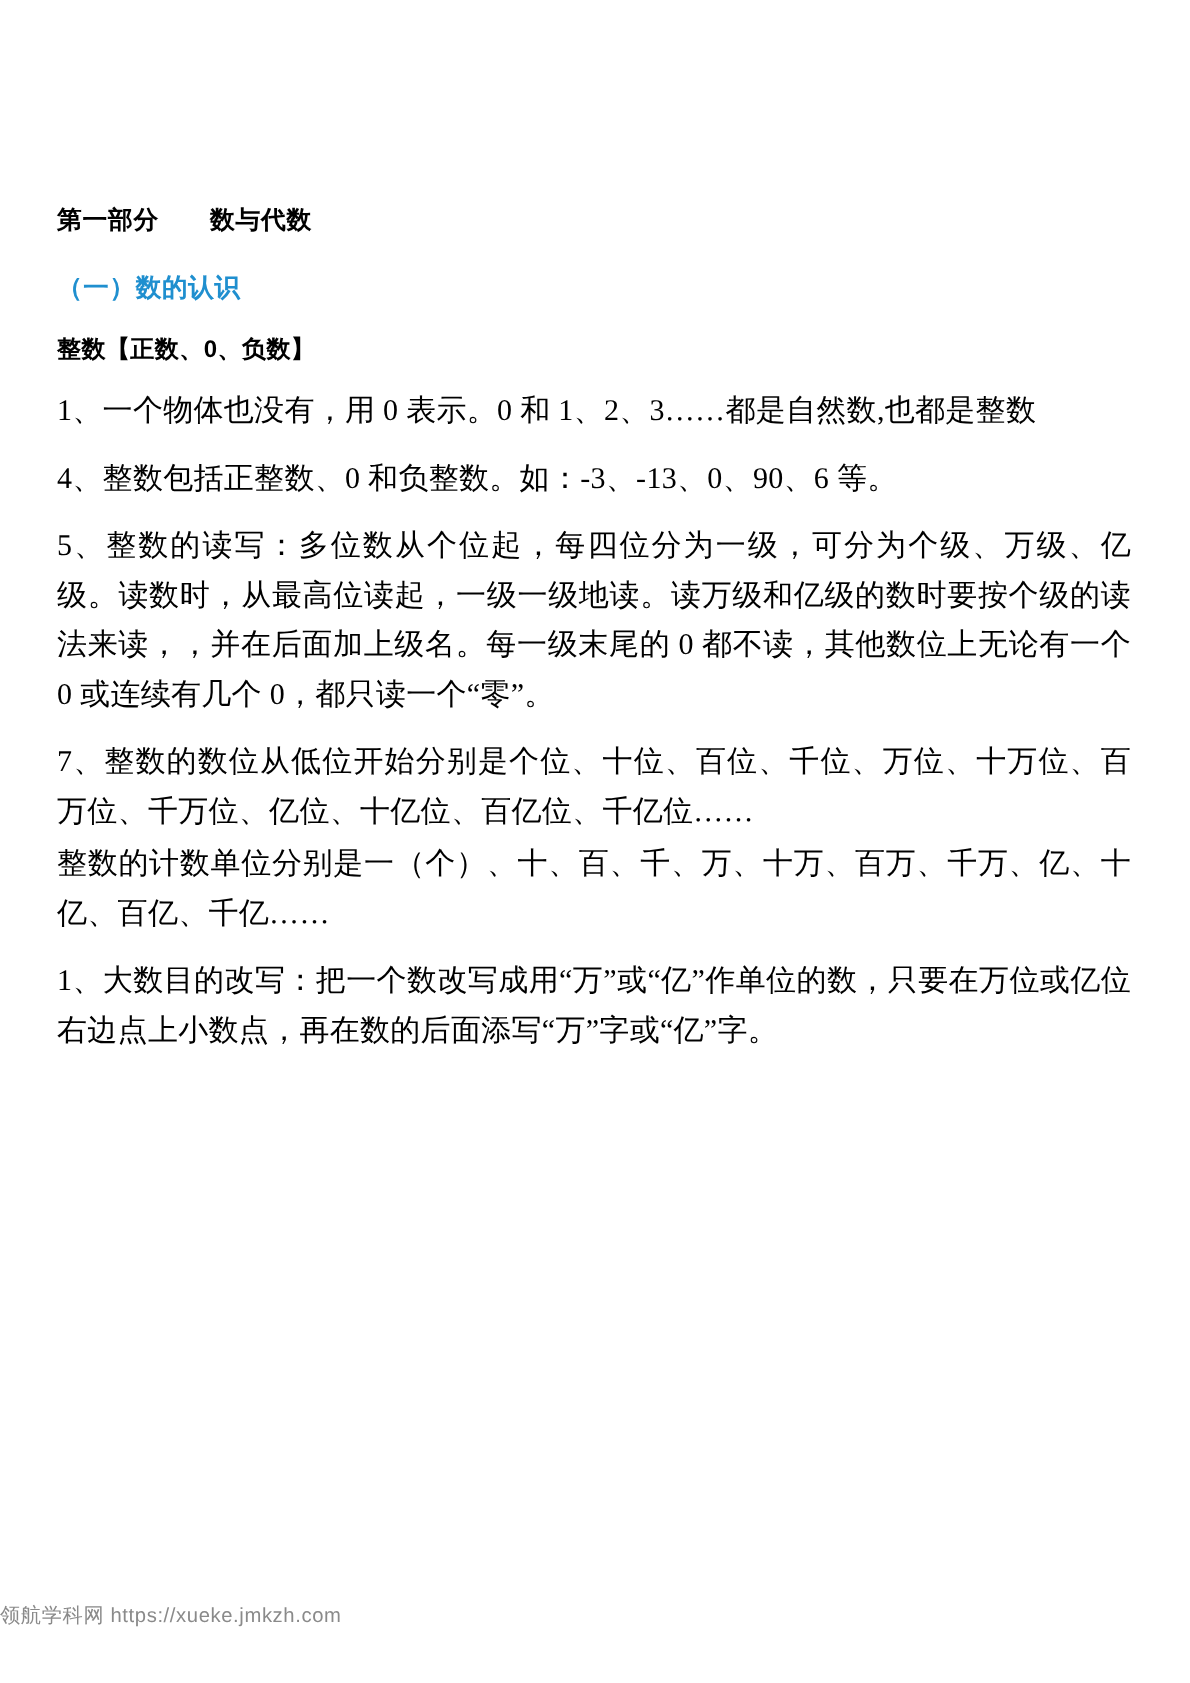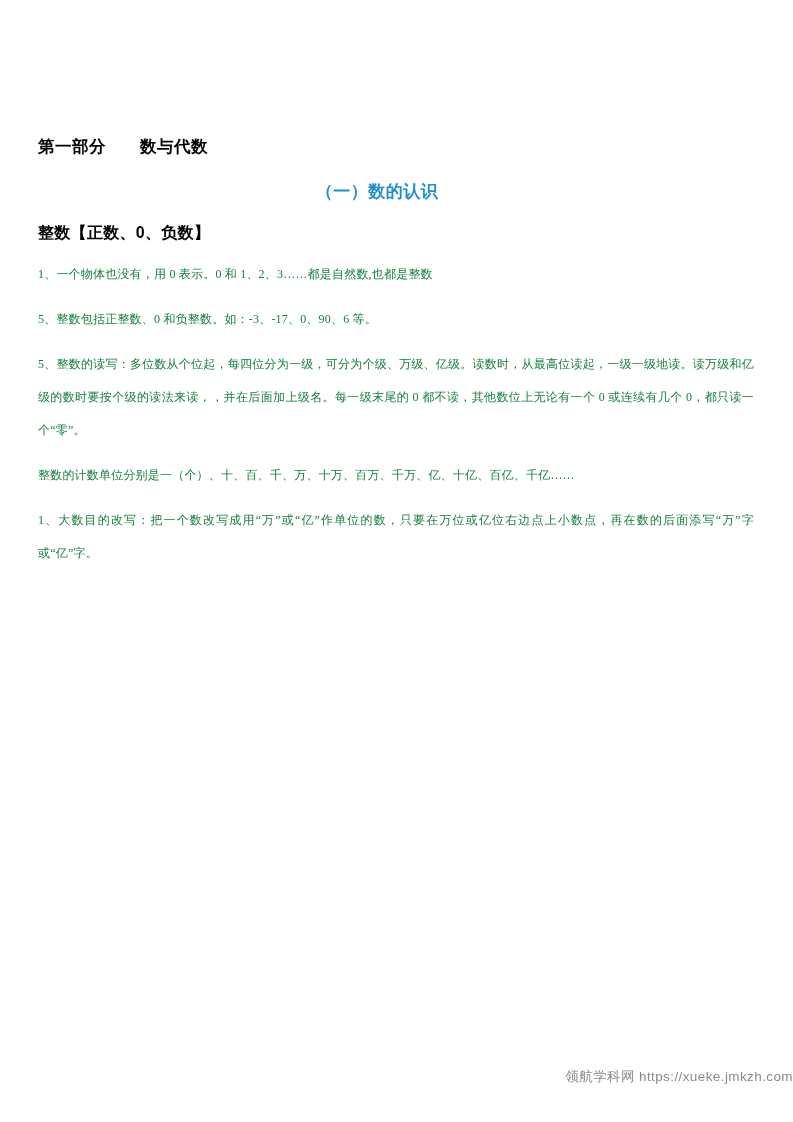--- a/index.html
+++ b/index.html
@@ -34,79 +34,80 @@
     font-size: 16.5px;
     letter-spacing: 0.5px;
     color: #000000;
     margin: 0 0 22px 0;
   }
   .part-title .gap {
     display: inline-block;
     width: 34px;
   }
   .section-heading {
-    text-align: center;
+    text-align: left;
     font-family: Liberation Serif, serif;
     font-weight: bold;
     font-size: 17px;
     color: #1f8fcf;
     margin: 0 0 20px 0;
     padding-right: 40px;
     letter-spacing: 0.5px;
   }
   .sub-heading {
     font-family: "Liberation Sans", "DejaVu Sans", sans-serif;
     font-weight: bold;
     font-size: 16px;
     color: #000000;
     margin: 4px 0 14px 0;
     letter-spacing: 0.3px;
   }
   .para {
-    font-size: 12px;
+    font-size: 20px;
     line-height: 33px;
     margin: 0 2px 12px 0;
     text-align: justify;
-    color: #15803d;
+    color: #000000;
     letter-spacing: 0.2px;
   }
   .para:last-child {
     margin-bottom: 0;
   }
   .para-tight {
     margin-bottom: 2px;
   }
   .footer {
     position: absolute;
     left: 0;
     top: 1068px;
     width: 793px;
-    text-align: right;
+    text-align: left;
     font-family: "Liberation Sans", "DejaVu Sans", sans-serif;
     font-size: 13.5px;
     color: #8a8a8a;
     letter-spacing: 0.4px;
   }
 </style>
 </head>
 <body>
 
 <div class="page">
 
   <div class="content">
 
     <h1 class="part-title"><span>第一部分</span><span class="gap"></span><span>数与代数</span></h1>
 
     <h2 class="section-heading">（一）数的认识</h2>
 
     <h3 class="sub-heading">整数【正数、0、负数】</h3>
 
     <p class="para">1、一个物体也没有，用 0 表示。0 和 1、2、3……都是自然数,也都是整数</p>
-    <p class="para">5、整数包括正整数、0 和负整数。如：-3、-17、0、90、6 等。</p>
+    <p class="para">4、整数包括正整数、0 和负整数。如：-3、-13、0、90、6 等。</p>
     <p class="para">5、整数的读写：多位数从个位起，每四位分为一级，可分为个级、万级、亿级。读数时，从最高位读起，一级一级地读。读万级和亿级的数时要按个级的读法来读，，并在后面加上级名。每一级末尾的 0 都不读，其他数位上无论有一个 0 或连续有几个 0，都只读一个“零”。</p>
+    <p class="para para-tight">7、整数的数位从低位开始分别是个位、十位、百位、千位、万位、十万位、百万位、千万位、亿位、十亿位、百亿位、千亿位……</p>
     <p class="para">整数的计数单位分别是一（个）、十、百、千、万、十万、百万、千万、亿、十亿、百亿、千亿……</p>
     <p class="para">1、大数目的改写：把一个数改写成用“万”或“亿”作单位的数，只要在万位或亿位右边点上小数点，再在数的后面添写“万”字或“亿”字。</p>
 
   </div>
 
   <div class="footer">领航学科网 https://xueke.jmkzh.com</div>
 
 </div>
 
 </body></html>

